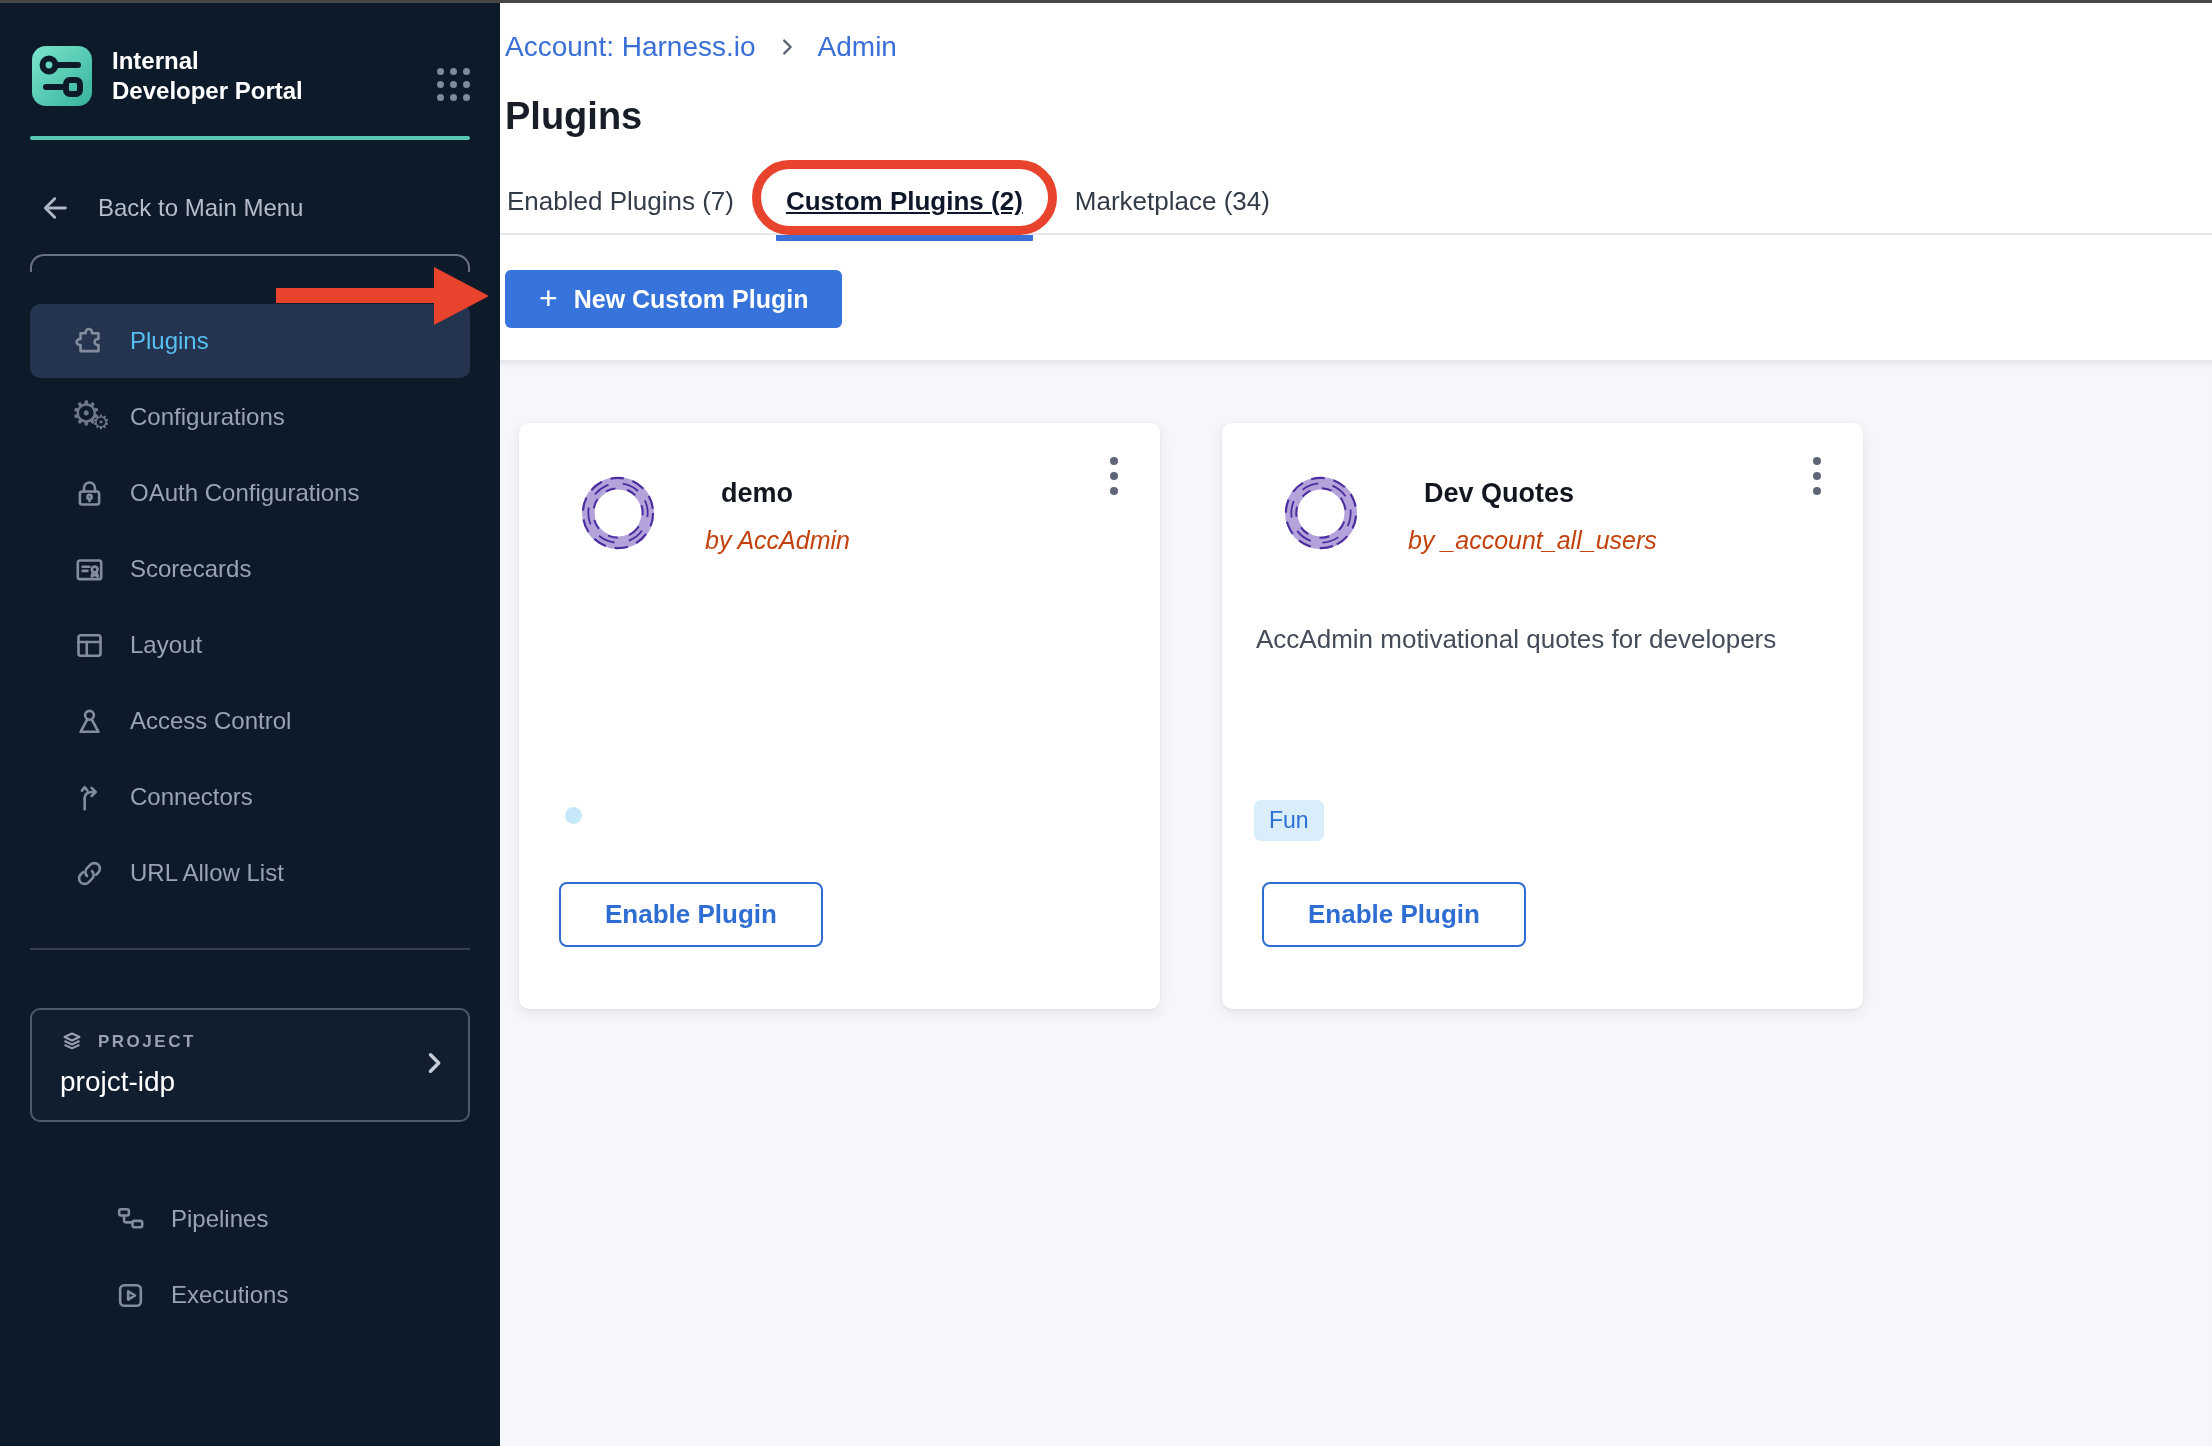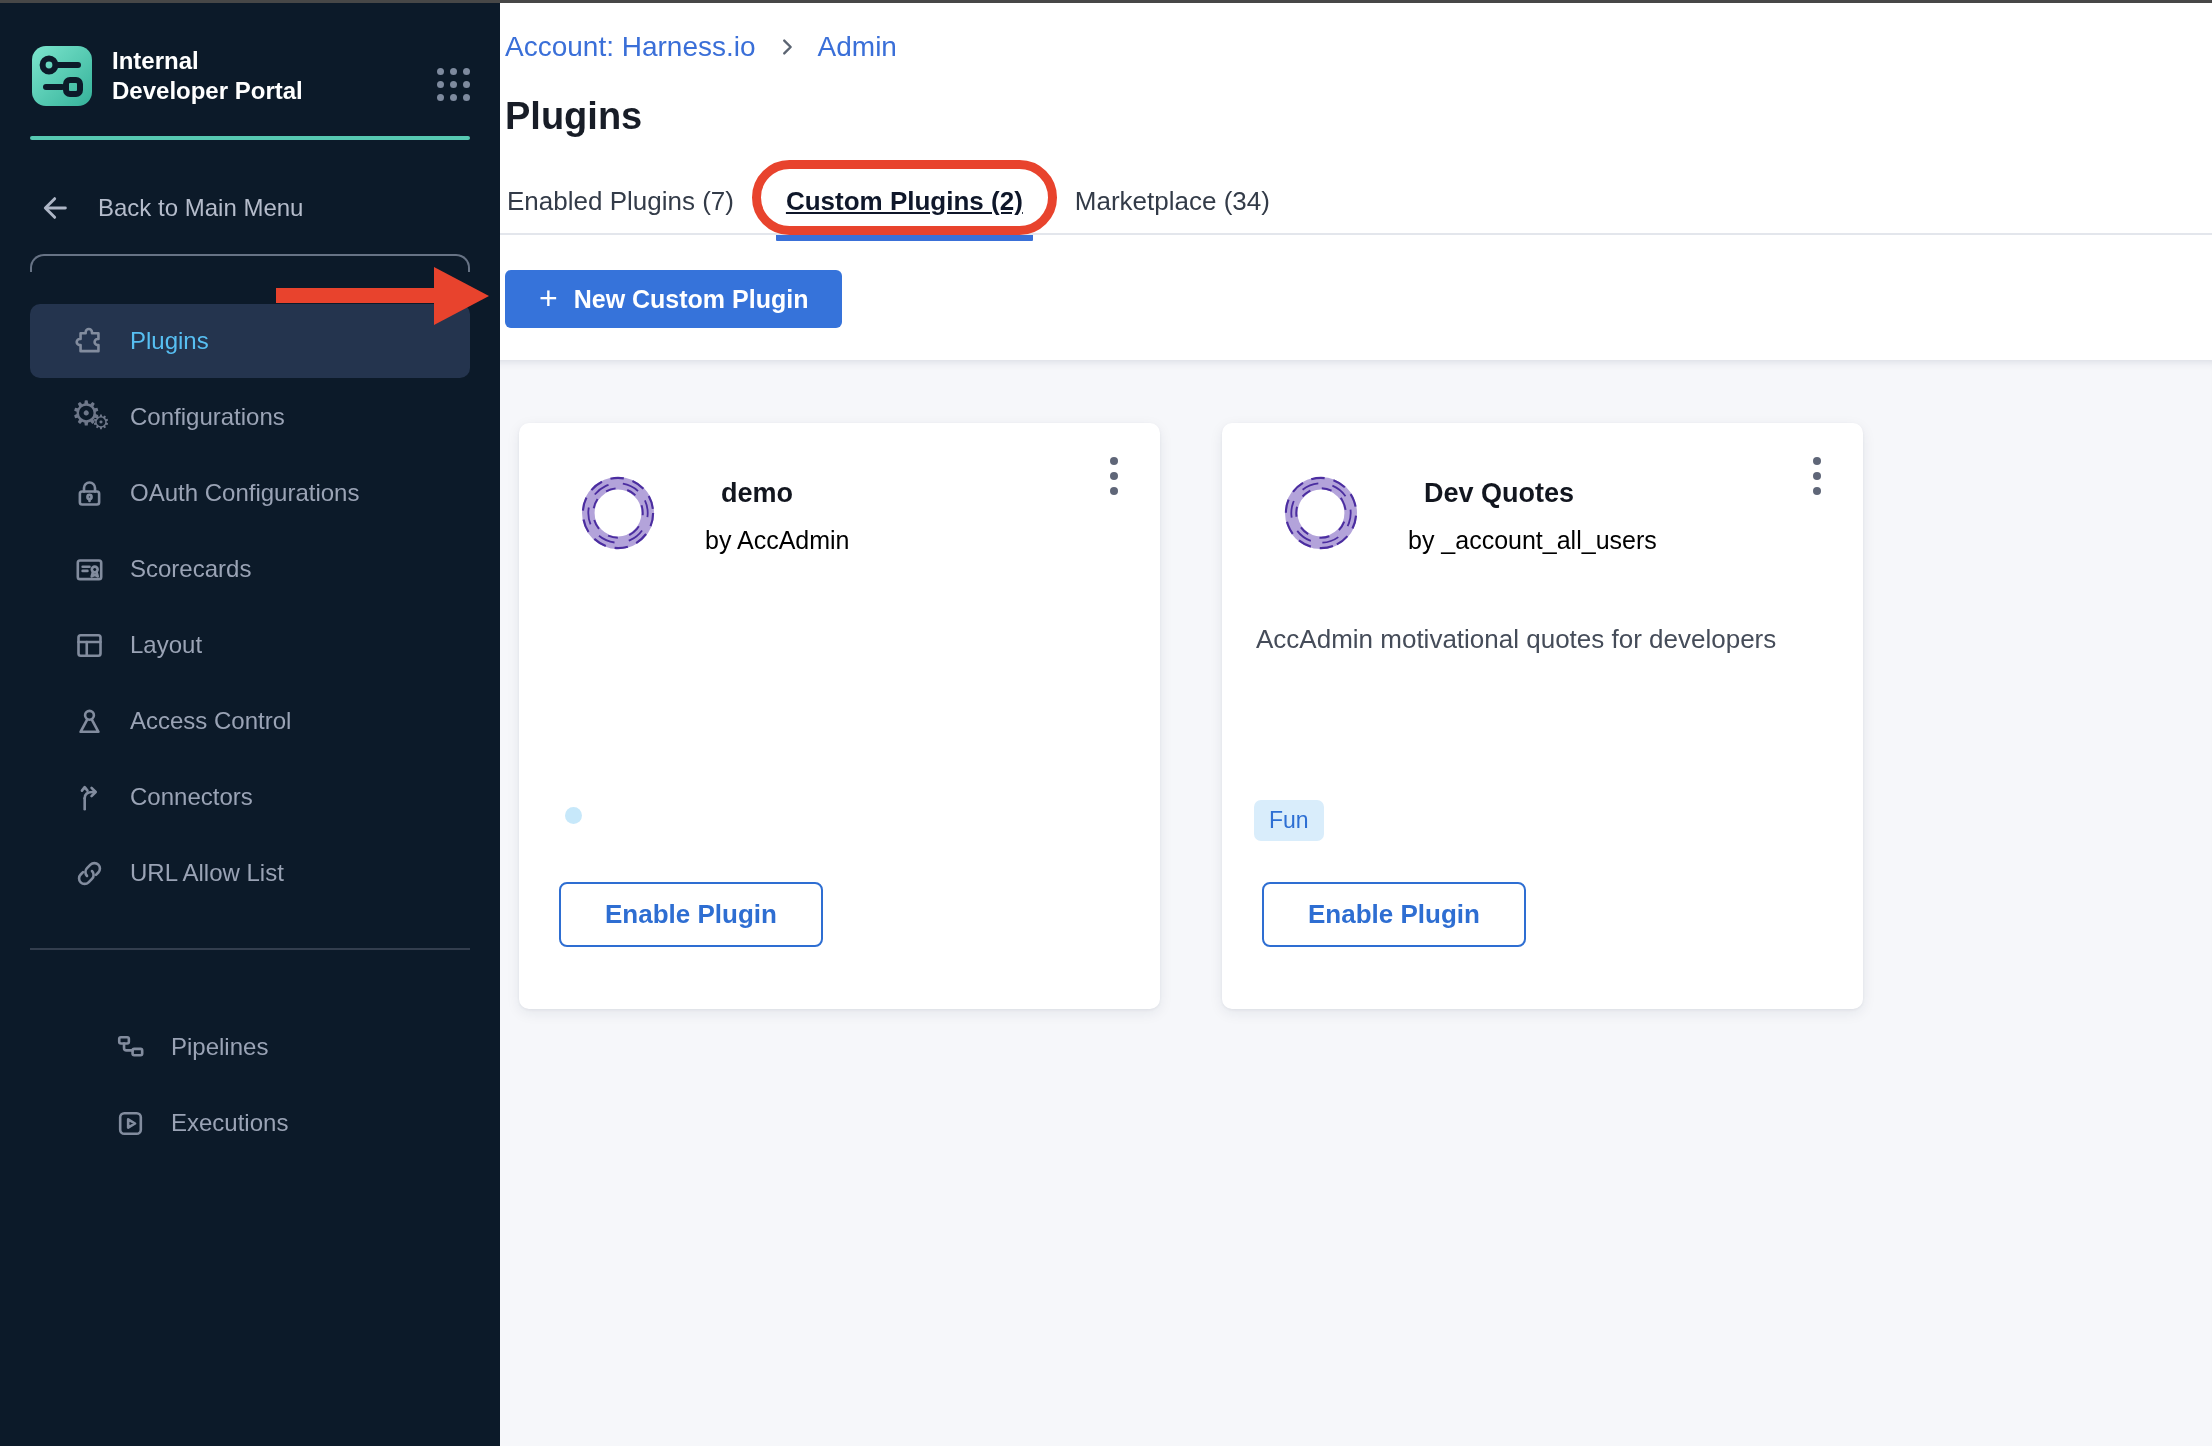--- a/index.html
+++ b/index.html
@@ -77,21 +77,21 @@
 
   .main-lower { position:absolute; top:357px; left:0; right:0; bottom:0; background:#f6f7fa;
     box-shadow:inset 0 9px 10px -8px rgba(40,50,90,.16);
     display:flex; align-items:flex-start; gap:62px; padding:63px 0 0 54px; }
 
   
   .card { width:641px; height:586px; background:#ffffff; border-radius:10px; position:relative;
     box-shadow:0 4px 14px rgba(25,35,70,.08), 0 1px 3px rgba(25,35,70,.06); }
   .card-logo { position:absolute; left:54px; top:45px; width:90px; height:90px; }
   .card-title { position:absolute; left:202px; top:55px; font-size:27px; font-weight:700; color:#12161f; }
-  .card-author { position:absolute; left:186px; top:103px; font-size:25px; color:#000000; }
+  .card-author { position:absolute; left:186px; top:103px; font-size:25px; color:#c2410c;font-style:italic; }
   .kebab { position:absolute; right:36px; top:28px; display:flex; flex-direction:column; gap:7px; padding:6px; cursor:pointer; }
   .kebab span { width:8px; height:8px; border-radius:50%; background:#5f6678; }
   .card-desc { position:absolute; left:34px; right:40px; top:198px; font-size:26px; color:#454c59; line-height:36px; }
   .tag { position:absolute; left:32px; top:377px; background:#d9edfb; color:#2d6fd3; font-size:23px;
     padding:7px 15px; border-radius:7px; }
   .mini-dot { position:absolute; left:46px; top:384px; width:17px; height:17px; border-radius:50%; background:#c7e8fa; }
   .enable-btn { position:absolute; left:40px; bottom:62px; padding:15px 44px; border:2.5px solid #2e6ed2;
     color:#2e6ed2; background:#ffffff; border-radius:8px; font-size:26px; font-weight:700; cursor:pointer; }
 
   
@@ -209,20 +209,36 @@
       <svg viewBox="0 0 24 24">
         <path d="M10.2 13.8a4 4 0 0 1 0-5.7l2.5-2.5a4 4 0 0 1 5.7 5.7l-1.7 1.7"></path>
         <path d="M13.8 10.2a4 4 0 0 1 0 5.7l-2.5 2.5a4 4 0 0 1-5.7-5.7l1.7-1.7"></path>
       </svg>
       <span>URL Allow List</span>
     </div>
   </div>
 
   <div class="side-divider"></div>
 
+  <div class="project-card">
+    <div class="project-eyebrow">
+      <svg viewBox="0 0 24 24">
+        <path d="M12 3.5l7.5 3.5L12 10.5 4.5 7z"></path>
+        <path d="M4.5 11l7.5 3.5L19.5 11"></path>
+        <path d="M4.5 14.8l7.5 3.5 7.5-3.5"></path>
+      </svg>
+      <span>PROJECT</span>
+    </div>
+    <div class="project-name">projct-idp</div>
+    <div class="project-chevron">
+      <svg viewBox="0 0 24 24">
+          <path d="M9 5l7 7-7 7"></path>
+        </svg>
+    </div>
+  </div>
 
   <div class="footer-menu">
     <div class="menu-item">
       <svg viewBox="0 0 24 24">
         <rect x="3.8" y="4.5" width="7" height="4.6" rx="1.2"></rect>
         <rect x="13.5" y="13" width="7" height="4.6" rx="1.2"></rect>
         <path d="M7.3 9.1v3.2c0 1 .8 1.8 1.8 1.8h4.4"></path>
       </svg>
       <span>Pipelines</span>
     </div>

